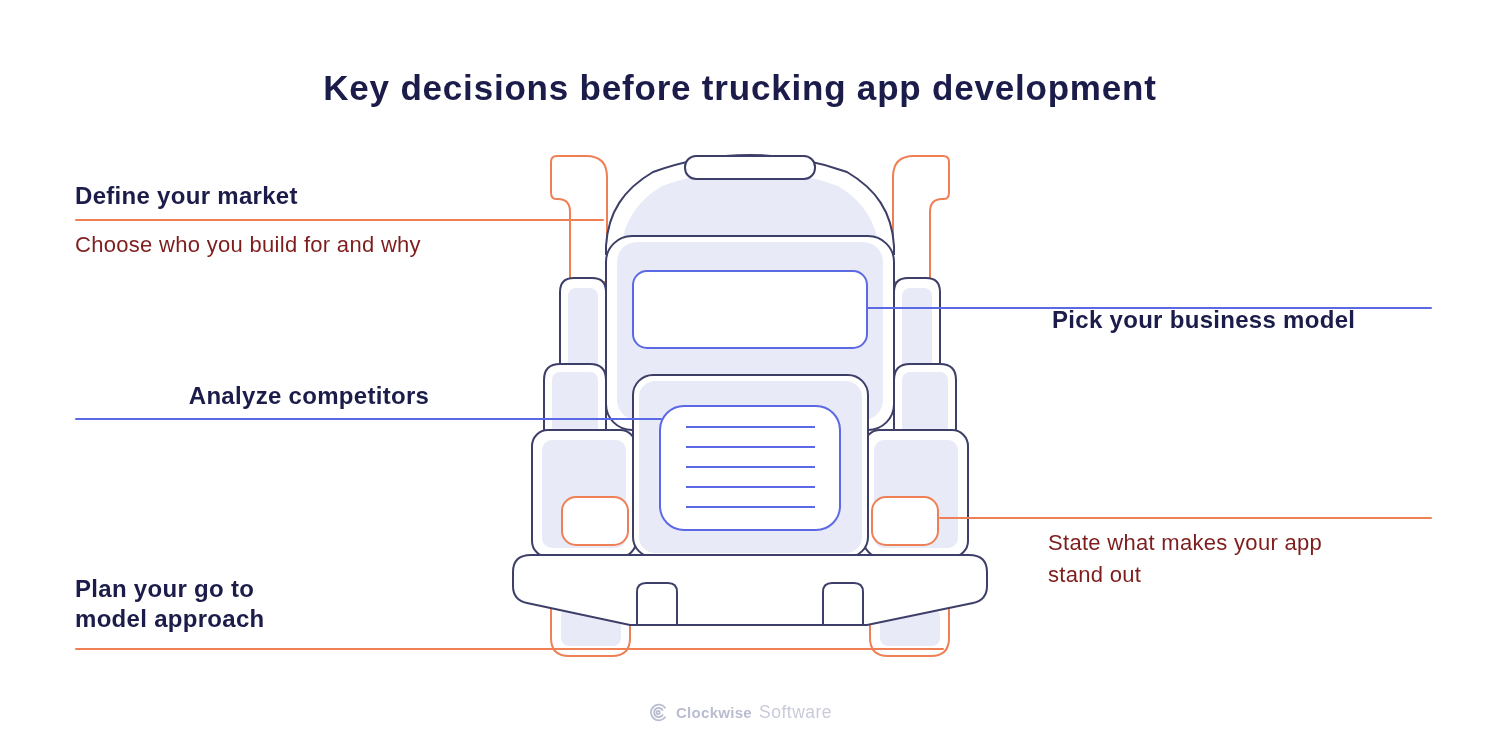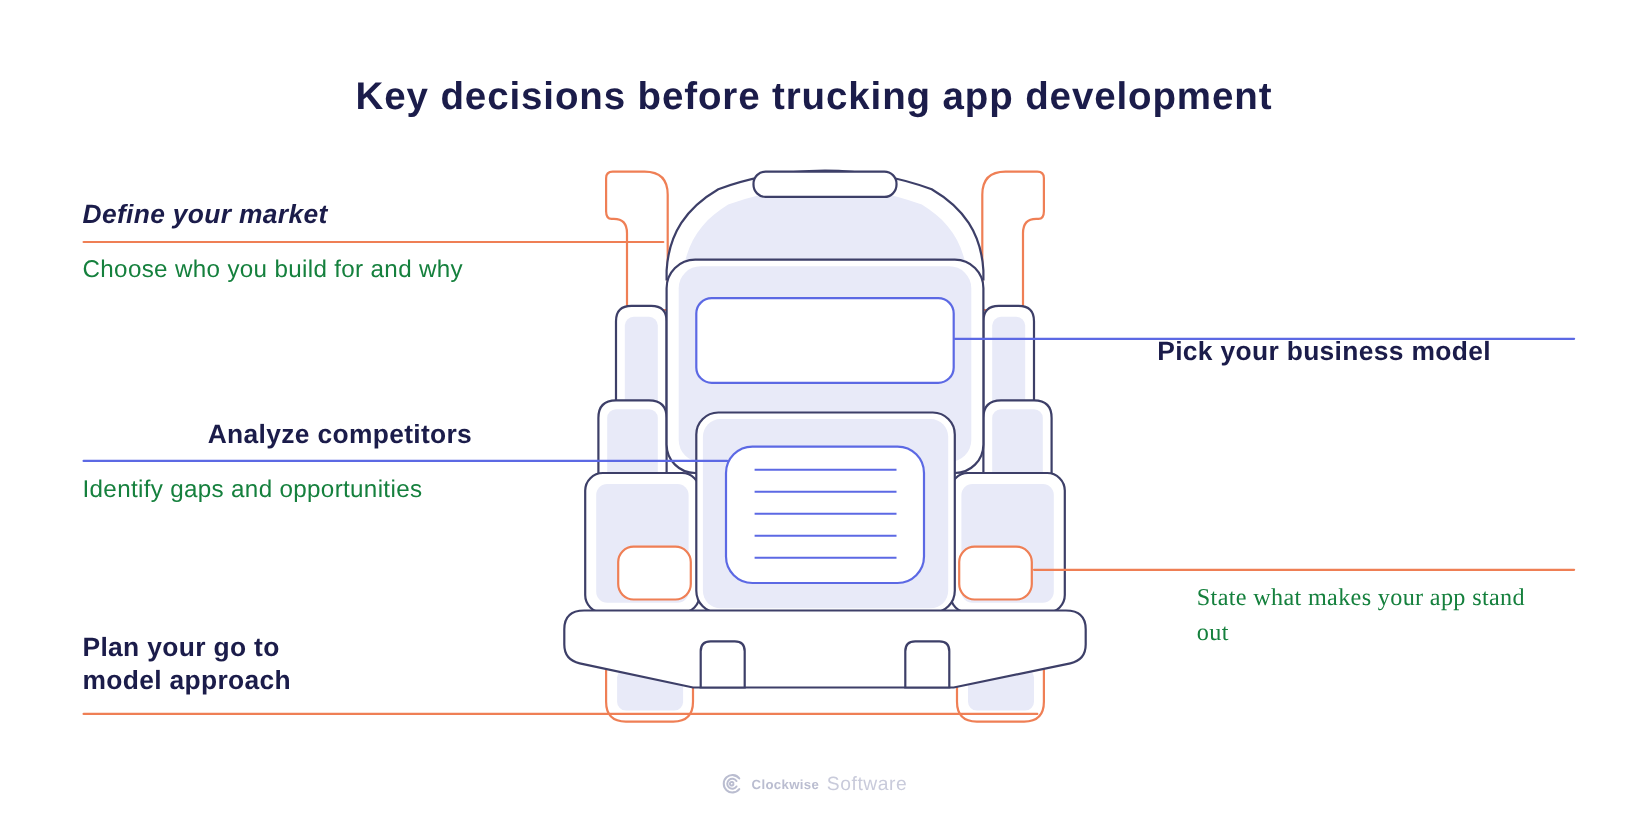--- a/index.html
+++ b/index.html
@@ -33,21 +33,21 @@
     letter-spacing: 0.3px;
     line-height: 1.25;
     color: #1b1c4a;
   }
   .callout p {
     margin: 0;
     font-size: 22px;
     font-weight: 400;
     letter-spacing: 0.3px;
     line-height: 1.45;
-    color: #15803d;
+    color: #7f1d1d;
   }
   .connector {
     position: absolute;
     height: 2px;
     border-radius: 1px;
   }
   .connector.orange { background: #ef7f55; }
   .connector.blue   { background: #5c69e4; }
   .truck-svg {
     position: absolute;
@@ -58,21 +58,21 @@
   .footer-logo {
     position: absolute;
     left: 0; right: 0;
     top: 702px;
     display: flex;
     align-items: center;
     justify-content: center;
     gap: 7px;
   }
   .footer-logo .brand-bold {
-    font-size: 12px;
+    font-size: 15px;
     font-weight: 700;
     letter-spacing: 0.3px;
     color: #babdd0;
   }
   .footer-logo .brand-light {
     font-size: 17.5px;
     font-weight: 400;
     letter-spacing: 0.5px;
     color: #c9cbdb;
   }
@@ -141,43 +141,40 @@
   </svg>
 
   <div class="page-title">Key decisions before trucking app development</div>
 
   <div class="connector orange" style="left:75px;  top:219px; width:529px;"></div>
   <div class="connector blue" style="left:75px;  top:418px; width:587px;"></div>
   <div class="connector orange" style="left:75px;  top:648px; width:869px;"></div>
   <div class="connector blue" style="left:867px; top:307px; width:565px;"></div>
   <div class="connector orange" style="left:939px; top:517px; width:493px;"></div>
 
-  <div class="callout" style="left:75px; top:181px; width:480px;font-style:italic;">
+  <div class="callout" style="left:75px; top:181px; width:480px;">
     <h2>Define your market</h2>
   </div>
   <div class="callout" style="left:75px; top:229px; width:480px;">
     <p>Choose who you build for and why</p>
   </div>
 
   <div class="callout" style="left:69px; top:381px; width:480px;text-align:center;">
     <h2>Analyze competitors</h2>
-  </div>
-  <div class="callout" style="left:75px; top:429px; width:480px;">
-    <p>Identify gaps and opportunities</p>
   </div>
 
   <div class="callout" style="left:75px; top:574px; width:245px;">
     <h2>Plan your go to model approach</h2>
   </div>
 
   <div class="callout" style="left:1052px; top:269px; width:420px;margin-top:36px;">
     <h2>Pick your business model</h2>
   </div>
 
-  <div class="callout" style="left:1088px; top:527px; width:330px;font-family:Liberation Serif, serif;">
+  <div class="callout" style="left:1048px; top:527px; width:330px;">
     <p>State what makes your app stand out</p>
   </div>
 
   <div class="footer-logo">
     <svg width="21" height="21" viewBox="0 0 24 24" aria-hidden="true">
       <g fill="none" stroke="#babdd0" stroke-width="2.1" stroke-linecap="round">
         <path d="M19.5 6.5 A9 9 0 1 0 19.5 17.5"></path>
         <path d="M16.6 9.2 A5.2 5.2 0 1 0 16.6 14.8"></path>
         <path d="M13.4 11.2 A1.9 1.9 0 1 0 13.4 12.8"></path>
       </g>

